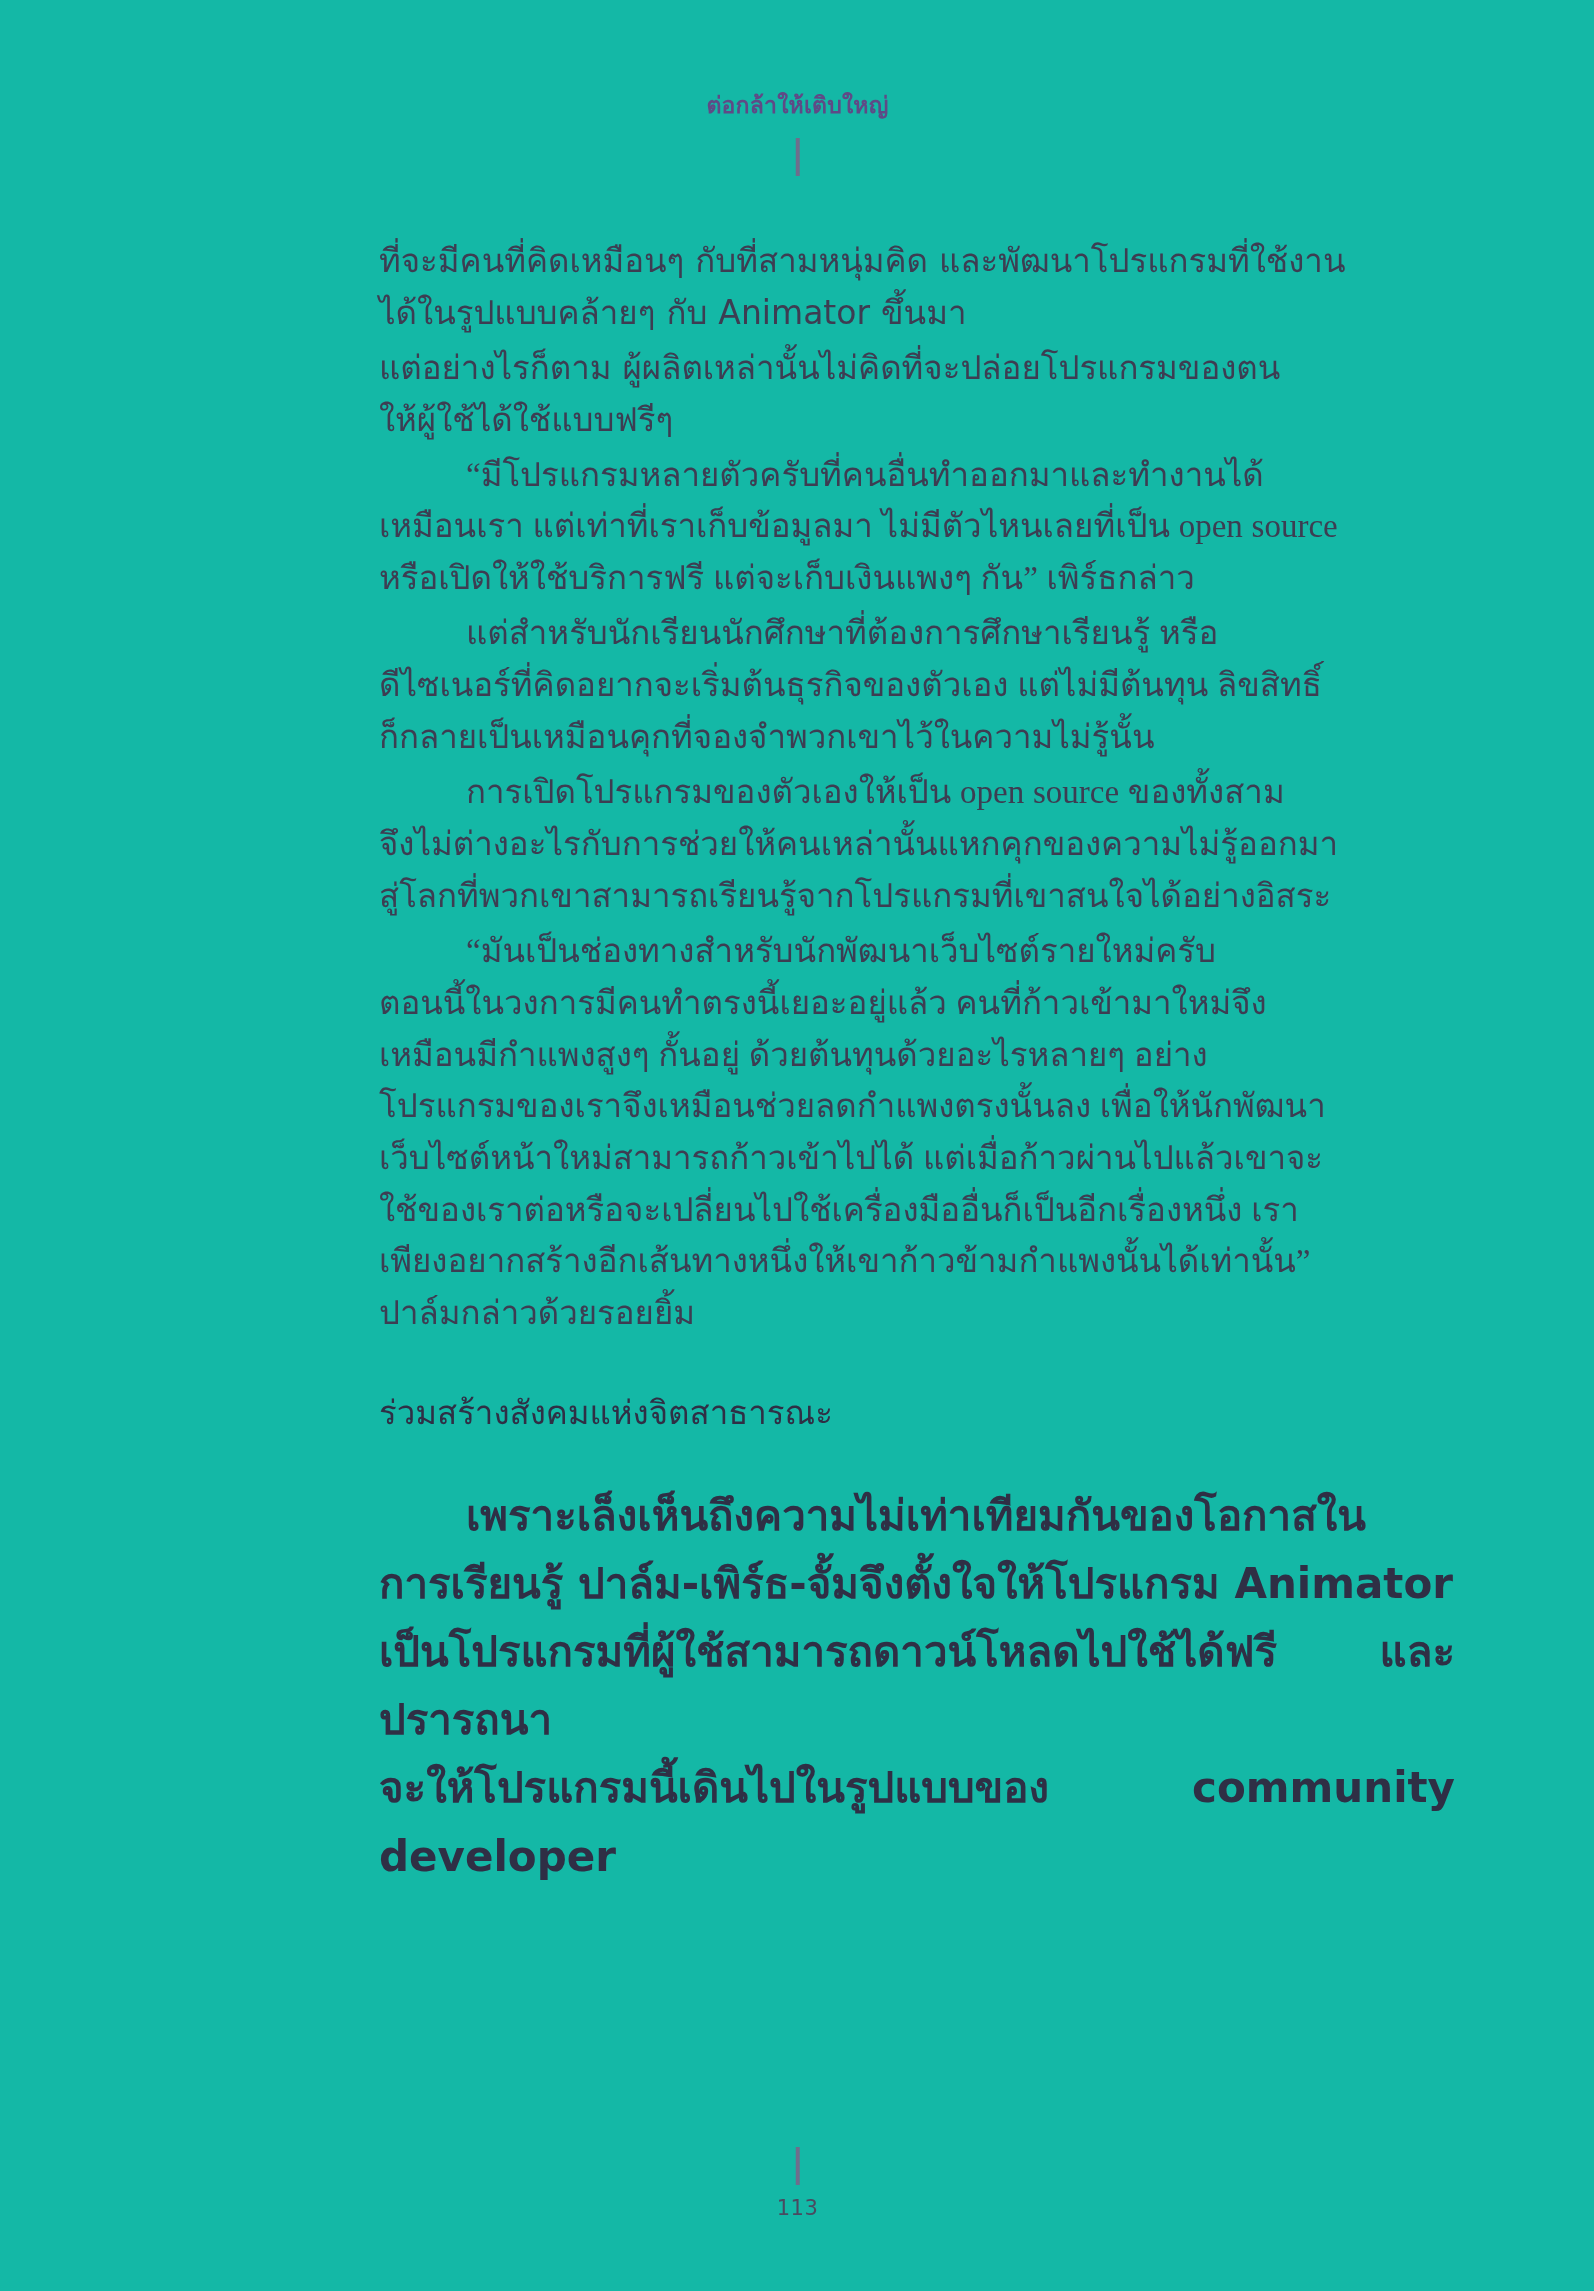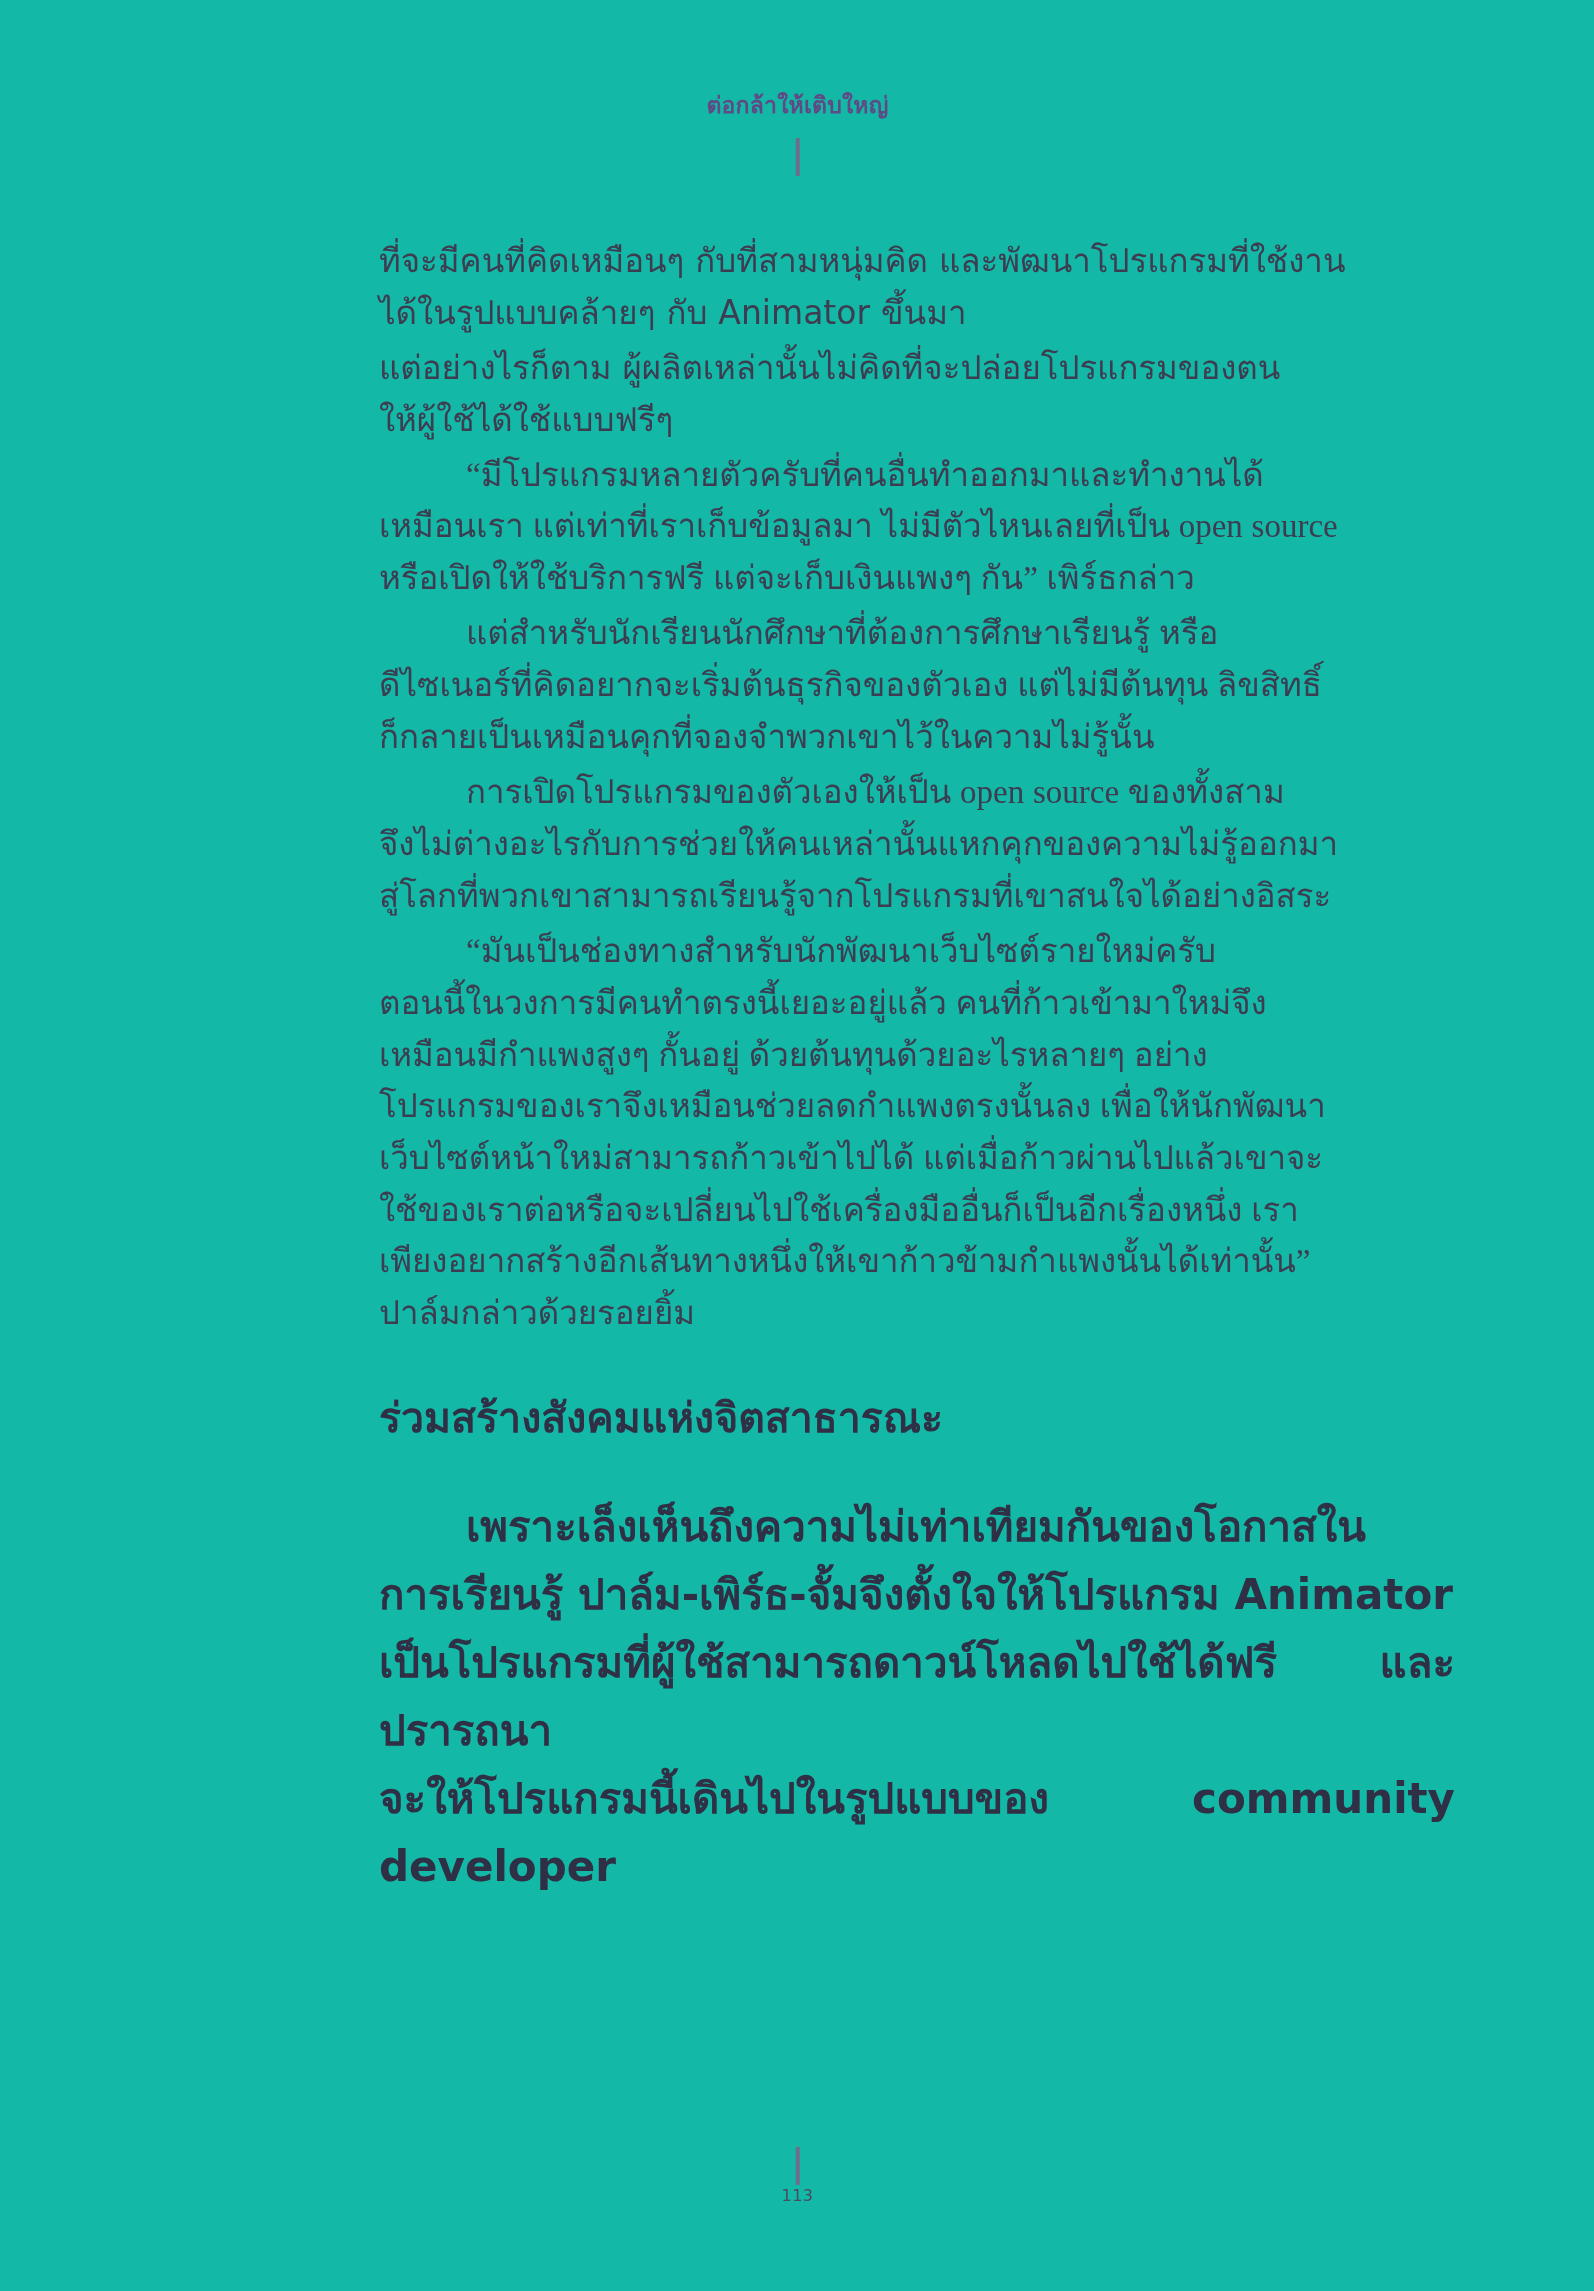--- a/index.html
+++ b/index.html
@@ -68,22 +68,22 @@
     text-indent: 87px;
     font-family: Liberation Serif, serif;
   }
 
   .para + .para {
     margin-top: 4px;
   }
 
   
   .section-heading {
-    font-size: 41px;
-    font-weight: bold;
+    font-size: 33px;
+    font-weight: normal;
     color: #2f2f45;
     margin: 53px 0 0 0;
     line-height: 1.3;
   }
 
   
   .para-bold {
     font-size: 42px;
     font-weight: bold;
     line-height: 1.62;
@@ -101,25 +101,25 @@
     bottom: 107px;
     left: 50%;
     transform: translateX(-50%);
     width: 4.5px;
     height: 38px;
     background: #6e6e8c;
   }
 
   .page-number {
     position: absolute;
-    bottom: 87px;
+    bottom: 72px;
     left: 0;
     width: 100%;
     text-align: center;
-    font-size: 16px;
+    font-size: 21px;
     color: #4a4a60;
     letter-spacing: 0.5px;
   }
 </style>
 </head>
 <body>
 
 <div class="page">
 
   <div class="running-head">ต่อกล้าให้เติบใหญ่</div>

